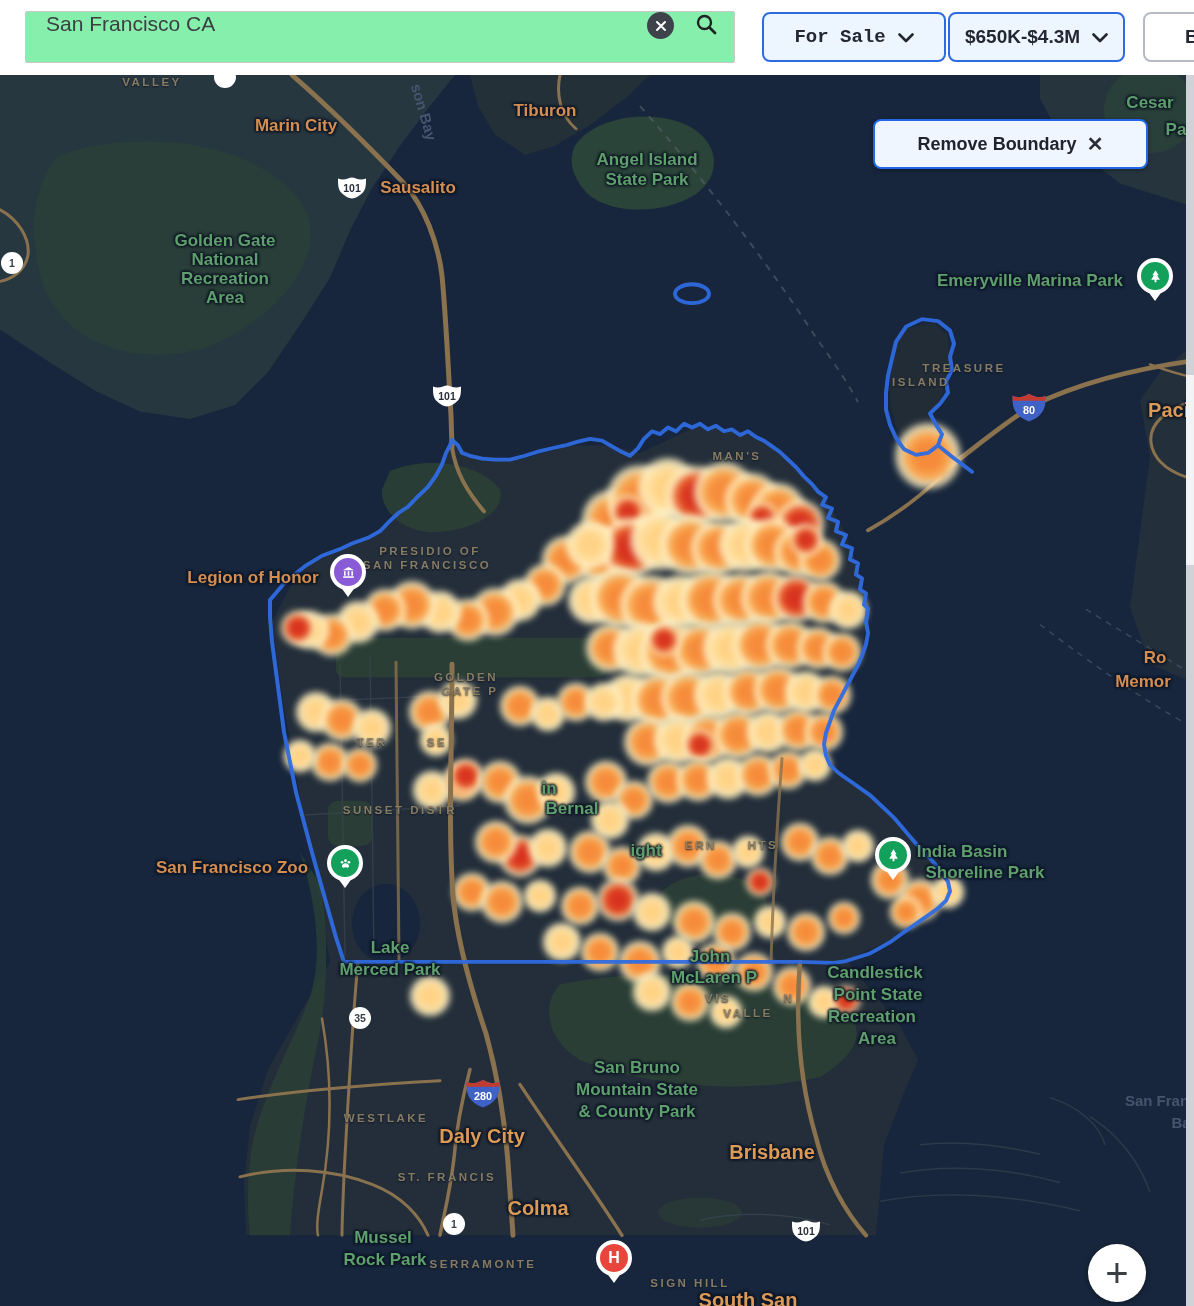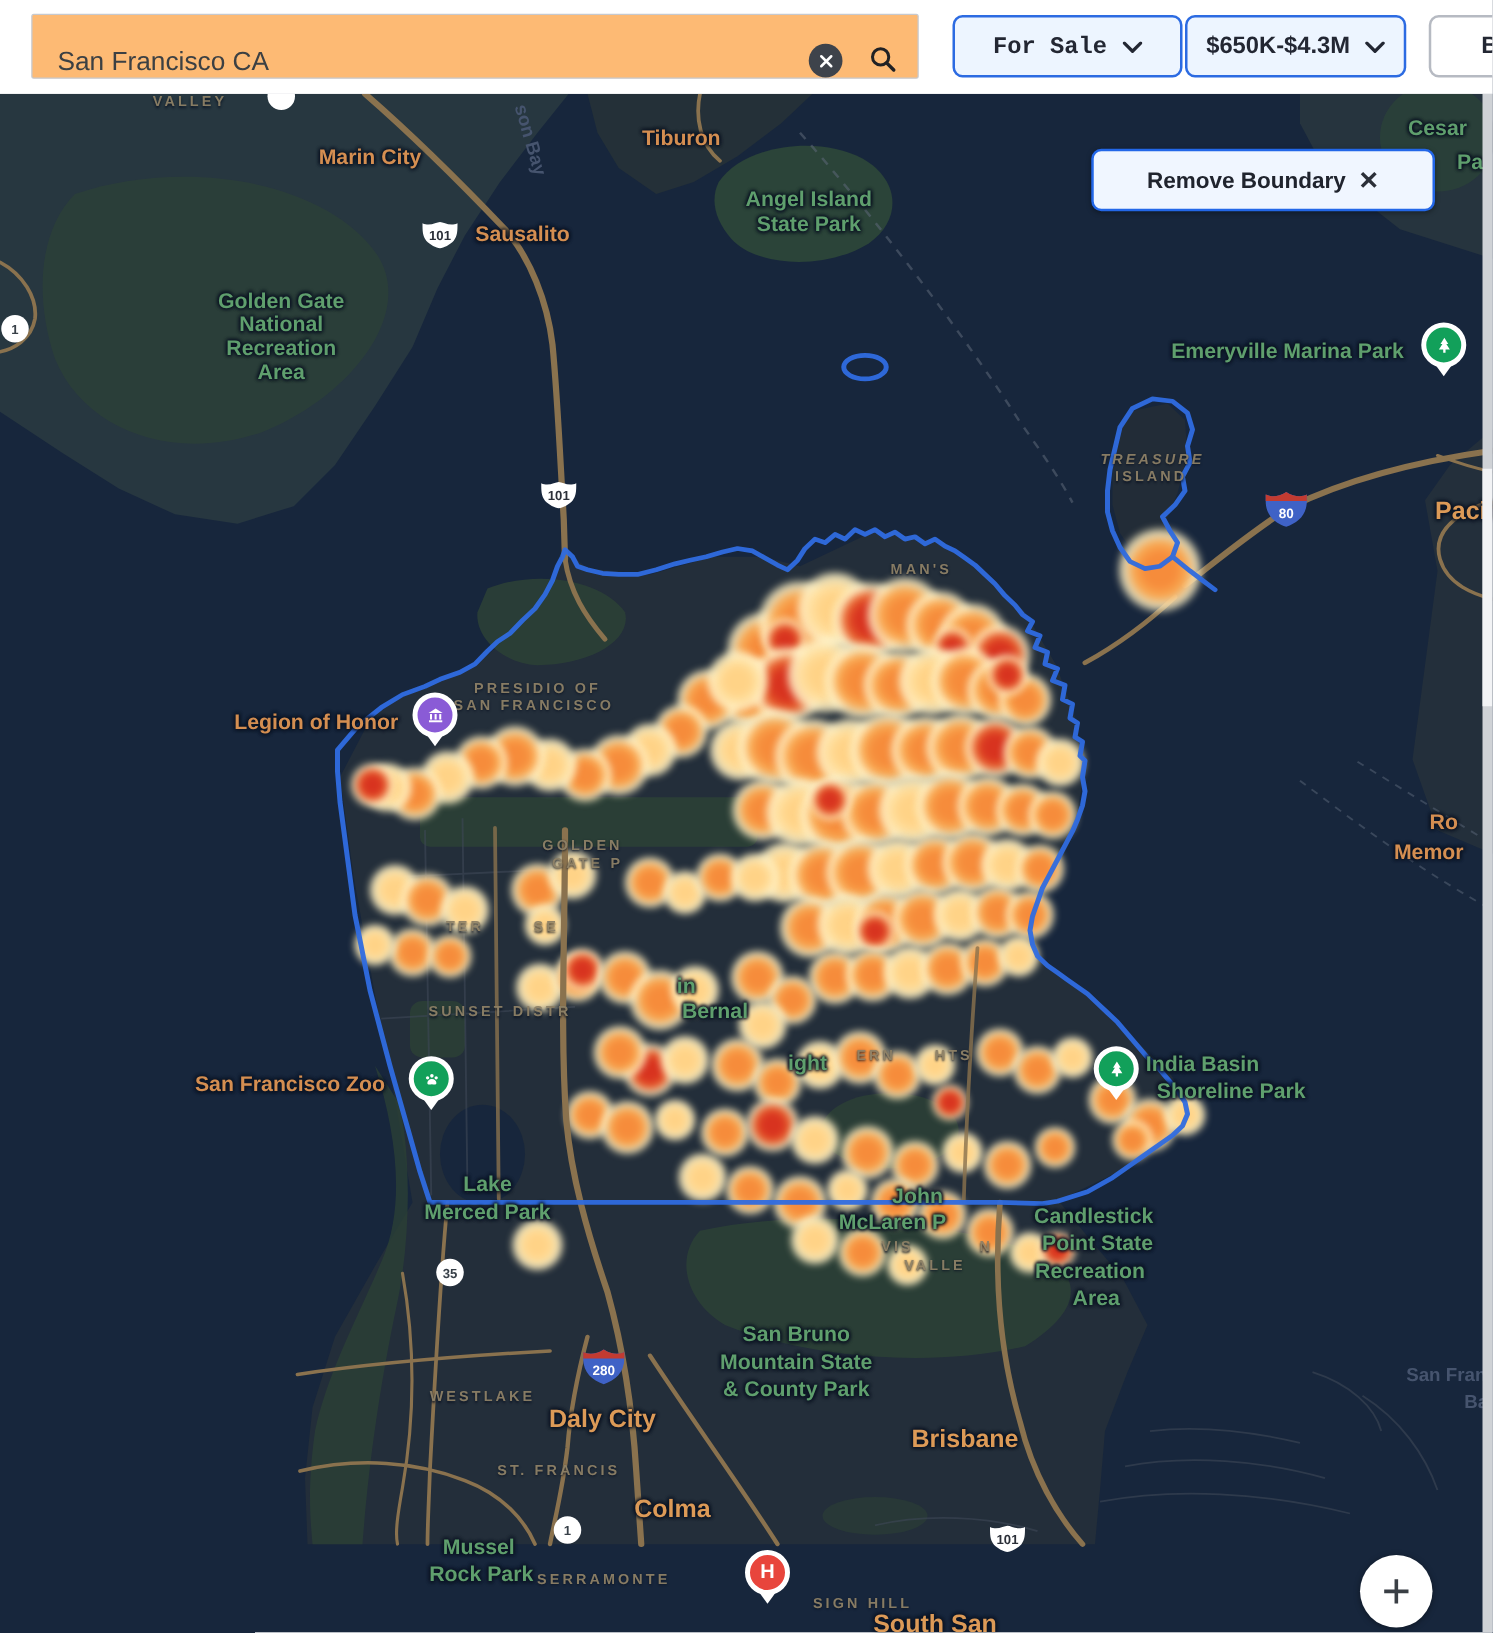--- a/index.html
+++ b/index.html
@@ -1,19 +1,19 @@
 <!DOCTYPE html>
 <html><head>
 <meta charset="utf-8">
 <style>
   html,body{margin:0;padding:0;background:#fff;font-family:"Liberation Sans",sans-serif;}
   .app{position:relative;width:1194px;height:1306px;overflow:hidden;background:#fff;}
   
   .topbar{position:absolute;left:0;top:0;width:1194px;height:75px;background:#fff;z-index:50;}
-  .searchbox{position:absolute;left:25px;top:11px;width:710px;height:52px;border:1.5px solid #c6c9cf;border-radius:2px;background:#fdba74;display:flex;align-items:flex-end;box-sizing:border-box;}
+  .searchbox{position:absolute;left:25px;top:11px;width:710px;height:52px;border:1.5px solid #c6c9cf;border-radius:2px;background:#86efac;display:flex;align-items:flex-start;box-sizing:border-box;}
   .searchbox input{flex:1;border:none;outline:none;font-family:"Liberation Sans",sans-serif;font-size:21px;color:#3c4043;padding:0 0 0 20px;background:transparent;}
   .iconbtn{border:none;background:transparent;cursor:pointer;display:flex;align-items:center;justify-content:center;padding:0 10px;}
   .clearcirc{width:27px;height:27px;border-radius:50%;background:#3e434b;color:#fff;display:flex;align-items:center;justify-content:center;font-size:14px;font-weight:bold;}
   .filterbtn{position:absolute;top:12px;height:50px;border-radius:8px;border:2px solid #2c6be2;background:#edf5ff;color:#232733;font-family:"Liberation Sans",sans-serif;font-weight:bold;font-size:19px;display:flex;align-items:center;justify-content:center;gap:12px;cursor:pointer;box-sizing:border-box;}
   .filterbtn.gray{border-color:#b6bac2;background:#fff;}
   .chev{margin-top:2px;}
   
   .map{position:absolute;left:0;top:75px;width:1194px;height:1231px;background:#17263C;overflow:hidden;}
   .layer{position:absolute;left:0;top:0;width:100%;height:100%;}
   .heatblob{position:absolute;border-radius:50%;filter:blur(3px);}
@@ -302,21 +302,21 @@
         <div class="mlabel park" style="left: 225px; top: 185px;">National</div>
         <div class="mlabel park" style="left: 225px; top: 204px;">Recreation</div>
         <div class="mlabel park" style="left: 225px; top: 223px;">Area</div>
         <div class="mlabel park" style="left: 647px; top: 85px;">Angel Island</div>
         <div class="mlabel park" style="left: 647px; top: 105px;">State Park</div>
         <div class="mlabel park" style="left: 1030px; top: 206px;">Emeryville Marina Park</div>
         <div class="mlabel park" style="left: 962px; top: 777px;">India Basin</div>
         <div class="mlabel park" style="left: 985px; top: 798px;">Shoreline Park</div>
         <div class="mlabel park" style="left: 390px; top: 873px;">Lake</div>
         <div class="mlabel park" style="left: 390px; top: 895px;">Merced Park</div>
-        <div class="mlabel park" style="left: 710px; top: 882px; margin-left: 24px;">John</div>
+        <div class="mlabel park" style="left: 710px; top: 882px;">John</div>
         <div class="mlabel park" style="left: 714px; top: 903px;">McLaren P</div>
         <div class="mlabel park" style="left: 637px; top: 993px;">San Bruno</div>
         <div class="mlabel park" style="left: 637px; top: 1015px;">Mountain State</div>
         <div class="mlabel park" style="left: 637px; top: 1037px;">&amp; County Park</div>
         <div class="mlabel park" style="left: 383px; top: 1163px;">Mussel</div>
         <div class="mlabel park" style="left: 385px; top: 1185px;">Rock Park</div>
         <div class="mlabel park" style="left: 875px; top: 898px;">Candlestick</div>
         <div class="mlabel park" style="left: 878px; top: 920px;">Point State</div>
         <div class="mlabel park" style="left: 872px; top: 942px;">Recreation</div>
         <div class="mlabel park" style="left: 877px; top: 964px;">Area</div>
@@ -324,21 +324,21 @@
         <div class="mlabel park" style="left: 1176px; top: 55px;">Pa</div>
         <div class="mlabel park" style="left: 549px; top: 714px;">in</div>
         <div class="mlabel park" style="left: 572px; top: 734px;">Bernal</div>
         <div class="mlabel park" style="left: 646px; top: 776px;">ight</div>
         <div class="mlabel water" style="left: 424px; top: 37px; transform: translate(-50%, -50%) rotate(74deg);">son Bay</div>
         <div class="mlabel water" style="left: 1157px; top: 1025px;">San Fran</div>
         <div class="mlabel water" style="left: 1181px; top: 1047px;">Ba</div>
         <div class="mlabel dist" style="left: 152px; top: 7px;">VALLEY</div>
         <div class="mlabel dist" style="left: 430px; top: 476px;">PRESIDIO OF</div>
         <div class="mlabel dist" style="left: 427px; top: 490px;">SAN FRANCISCO</div>
-        <div class="mlabel dist" style="left: 922px; top: 293px; font-style: italic;">TREASURE</div>
+        <div class="mlabel dist" style="left: 964px; top: 293px;">TREASURE</div>
         <div class="mlabel dist" style="left: 921px; top: 307px;">ISLAND</div>
         <div class="mlabel dist" style="left: 466px; top: 602px;">GOLDEN</div>
         <div class="mlabel dist" style="left: 470px; top: 616px;">GATE P</div>
         <div class="mlabel dist" style="left: 352px; top: 667px; margin-left: 20px;">TER</div>
         <div class="mlabel dist" style="left: 437px; top: 667px;">SE</div>
         <div class="mlabel dist" style="left: 400px; top: 735px;">SUNSET DISTR</div>
         <div class="mlabel dist" style="left: 701px; top: 770px;">ERN</div>
         <div class="mlabel dist" style="left: 763px; top: 770px;">HTS</div>
         <div class="mlabel dist" style="left: 737px; top: 381px;">MAN'S</div>
         <div class="mlabel dist" style="left: 718px; top: 923px;">VIS</div>

